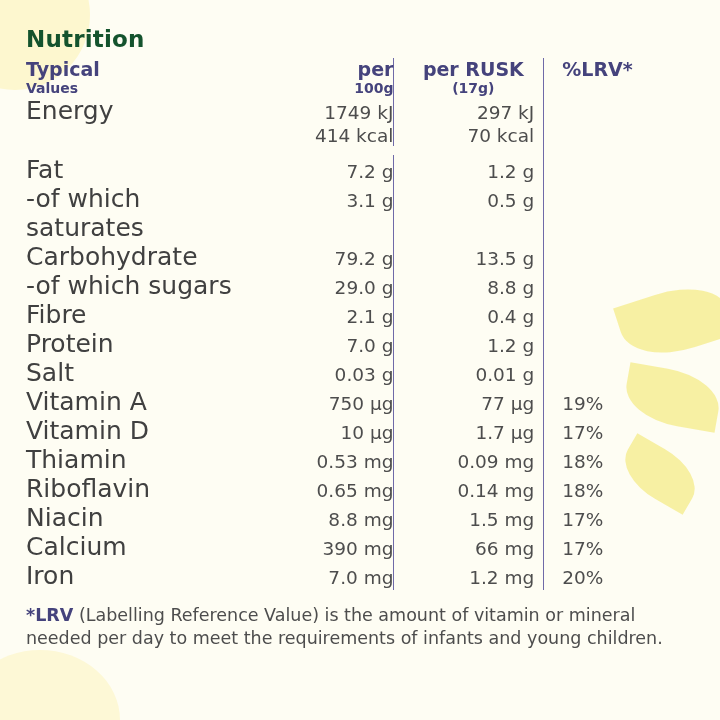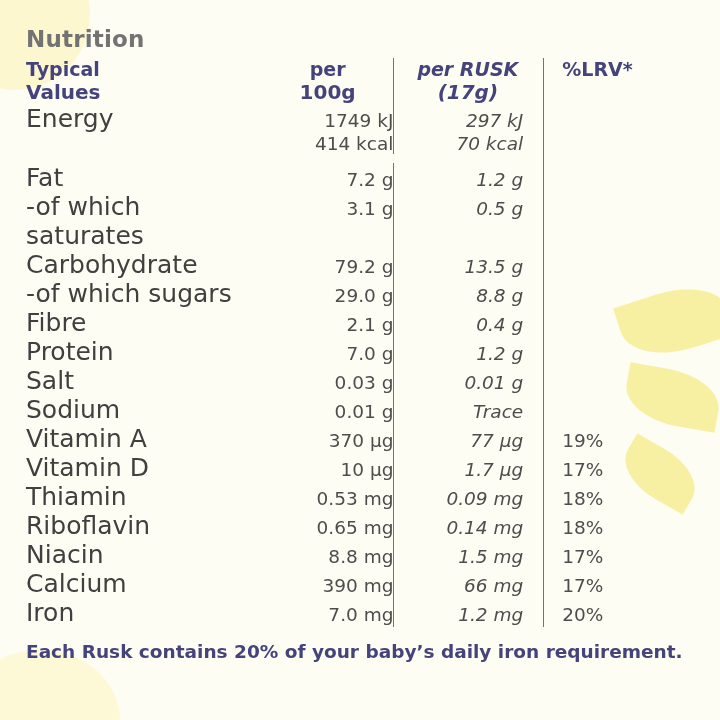--- a/index.html
+++ b/index.html
@@ -77,21 +77,21 @@
   }
 
   .head-row {
     display: flex;
     align-items: baseline;
     margin-bottom: 6px;
   }
   .nutrition-title {
     font-size: 23px;
     font-weight: bold;
-    color: #737373;
+    color: #14532d;
     width: 214px;
     letter-spacing: 0.2px;
   }
   .per-pack {
     font-size: 19px;
     color: #4a4a4a;
     letter-spacing: 0.1px;
   }
 
   table.nut {
@@ -117,51 +117,49 @@
   }
   .val-cell {
     font-size: 18.5px;
     color: #4d4d4d;
     text-align: right;
     padding: 2.5px 14px 2.5px 0;
     white-space: nowrap;
   }
   .val-cell.rusk {
     padding-left: 18px;
-    padding-right: 20px;
+    padding-right: 9px;
     border-left: 1.6px solid #6f6aa8;
-    font-style: italic;
   }
   .val-cell.lrv {
     text-align: left;
     padding-left: 18px;
     border-left: 1.6px solid #6f6aa8;
     color: #4d4d4d;
   }
 
   .hdr .label-cell,
   .hdr .val-cell {
     font-weight: bold;
     color: #45437c;
     font-size: 19px;
     padding-bottom: 0;
   }
   .hdr2 .label-cell,
   .hdr2 .val-cell {
     font-weight: bold;
     color: #45437c;
-    font-size: 20px;
+    font-size: 14px;
     padding-top: 0;
   }
   .hdr .val-cell.lrv,
   .hdr2 .val-cell.lrv {
     text-align: left;
   }
   .hdr .val-cell, .hdr2 .val-cell {
-    text-align: center;
   }
   .hdr .val-cell.rusk, .hdr2 .val-cell.rusk { text-align: center; }
 
   .gap-row td { height: 9px; }
 
   .footnote {
     margin-top: 14px;
     font-size: 17.5px;
     color: #4d4d4d;
     line-height: 1.34;
@@ -268,28 +266,22 @@
         <td class="val-cell rusk">1.2 g</td>
         <td class="val-cell lrv"></td>
       </tr>
       <tr>
         <td class="label-cell">Salt</td>
         <td class="val-cell">0.03 g</td>
         <td class="val-cell rusk">0.01 g</td>
         <td class="val-cell lrv"></td>
       </tr>
       <tr>
-        <td class="label-cell">Sodium</td>
-        <td class="val-cell">0.01 g</td>
-        <td class="val-cell rusk">Trace</td>
-        <td class="val-cell lrv"></td>
-      </tr>
-      <tr>
         <td class="label-cell">Vitamin A</td>
-        <td class="val-cell">370 µg</td>
+        <td class="val-cell">750 µg</td>
         <td class="val-cell rusk">77 µg</td>
         <td class="val-cell lrv">19%</td>
       </tr>
       <tr>
         <td class="label-cell">Vitamin D</td>
         <td class="val-cell">10 µg</td>
         <td class="val-cell rusk">1.7 µg</td>
         <td class="val-cell lrv">17%</td>
       </tr>
       <tr>
@@ -318,16 +310,18 @@
       </tr>
       <tr>
         <td class="label-cell">Iron</td>
         <td class="val-cell">7.0 mg</td>
         <td class="val-cell rusk">1.2 mg</td>
         <td class="val-cell lrv">20%</td>
       </tr>
     </tbody>
   </table>
 
-
-  <div class="claim">Each Rusk contains 20% of your baby’s daily iron requirement.</div>
+  <div class="footnote">
+    <span class="star">*LRV</span><span> (Labelling Reference Value) is the amount of vitamin or mineral needed per day to meet the requirements of infants and young children.</span>
+  </div>
+
 
 </div>
 
 </body></html>

